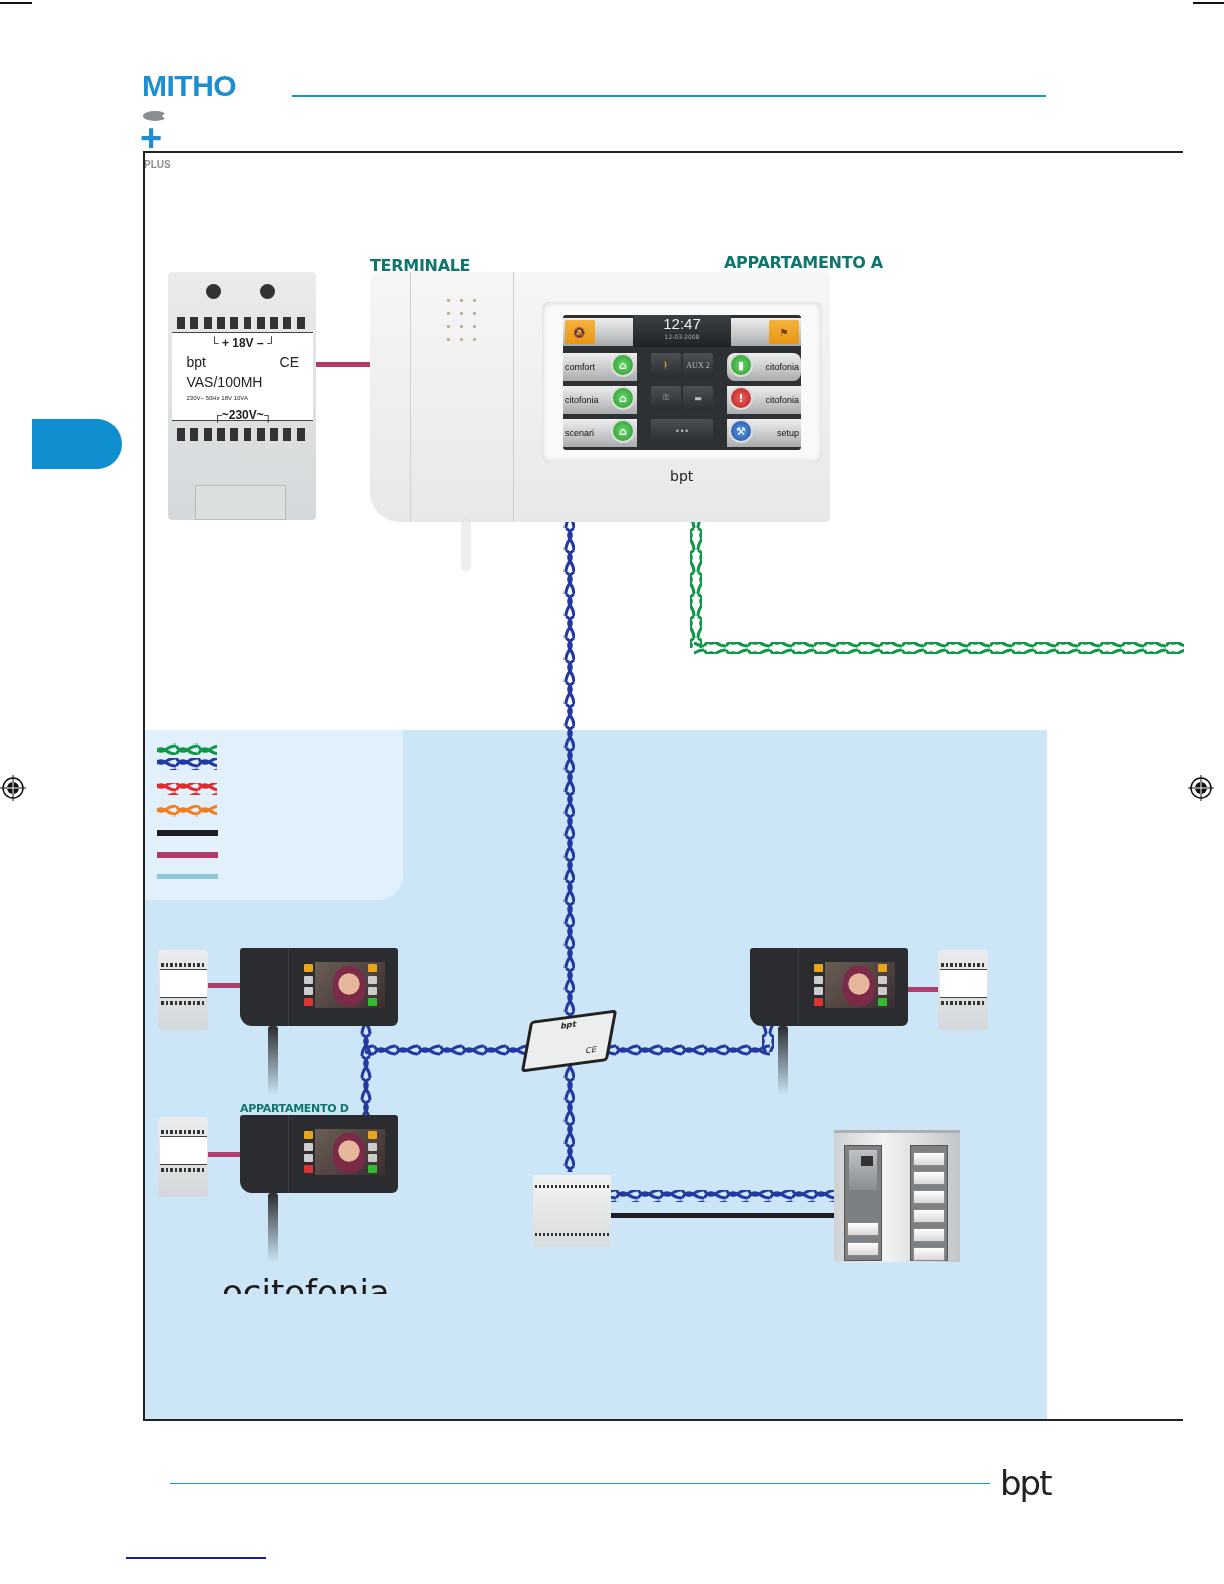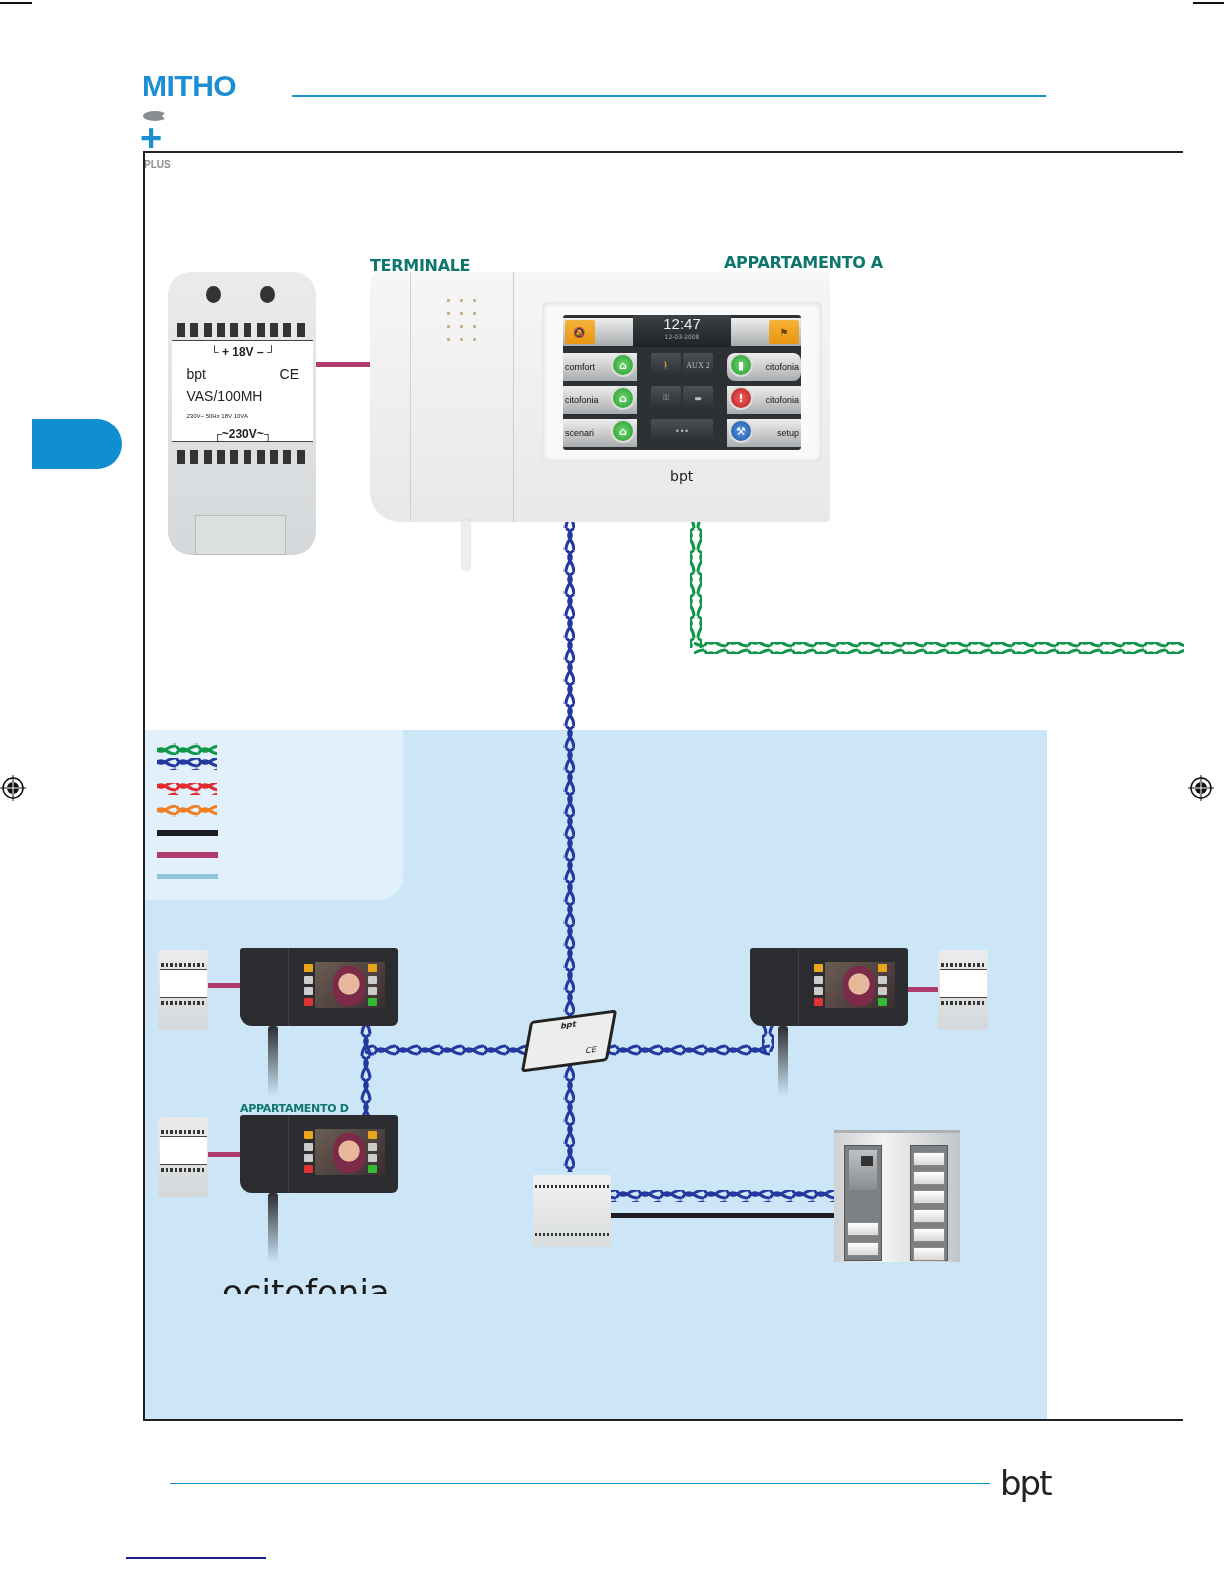--- a/index.html
+++ b/index.html
@@ -30,21 +30,21 @@
   .apt-d-label { left: 240px; top: 1102px; font-size: 11px; letter-spacing: -0.3px; }
   .section-word { position: absolute; left: 222px; top: 1270px; height: 24px; overflow: hidden; font-size: 34px; color: #1a1a1a; font-family: "DejaVu Sans", sans-serif; line-height: 44px; }
 
   
   .psu { position: absolute; background: linear-gradient(#e9ebec, #d5d8da); border-radius: 4px; }
   .psu .label-plate { position: absolute; background: #fff; border-top: 1px solid #444; border-bottom: 1px solid #444; font-family: "Liberation Sans", sans-serif; color: #222; }
   .psu .teeth { position: absolute; left: 6%; right: 4%; height: 5%; background: repeating-linear-gradient(90deg, #333 0 6%, transparent 6% 10%); }
   .psu .foot { position: absolute; background: #dcdfe0; border: 1px solid #bbb; }
   .psu .screw { position: absolute; width: 10%; height: 6%; background: #333; border-radius: 50%; }
 
-  .psu-big { left: 168px; top: 272px; width: 148px; height: 283px; border-radius: 23px; }
+  .psu-big { left: 168px; top: 272px; width: 148px; height: 248px; }
   .psu-big .label-plate { left: 3%; right: 2%; top: 24%; height: 36%; }
   .psu-big .volt-top { position: absolute; left: 0; right: 0; top: 4%; text-align: center; font-weight: bold; font-size: 12px; }
   .psu-big .brand { position: absolute; left: 10%; top: 25%; font-size: 14px; }
   .psu-big .ce { position: absolute; right: 10%; top: 25%; font-size: 14px; }
   .psu-big .model { position: absolute; left: 10%; top: 47%; font-size: 14px; }
   .psu-big .spec { position: absolute; left: 10%; top: 72%; font-size: 6px; }
   .psu-big .volt-bottom { position: absolute; left: 0; right: 0; top: 86%; text-align: center; font-weight: bold; font-size: 12px; }
 
   .psu-small { width: 50px; height: 80px; }
   .psu-small .label-plate { left: 3%; right: 2%; top: 24%; height: 36%; font-size: 4px; padding: 2px; }

